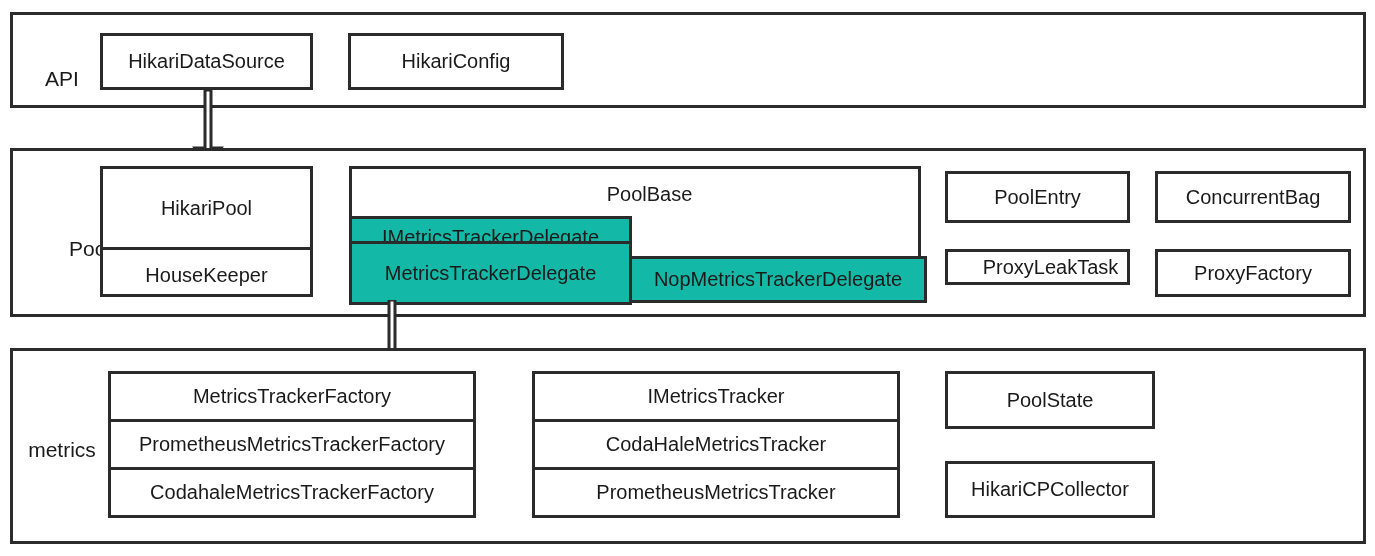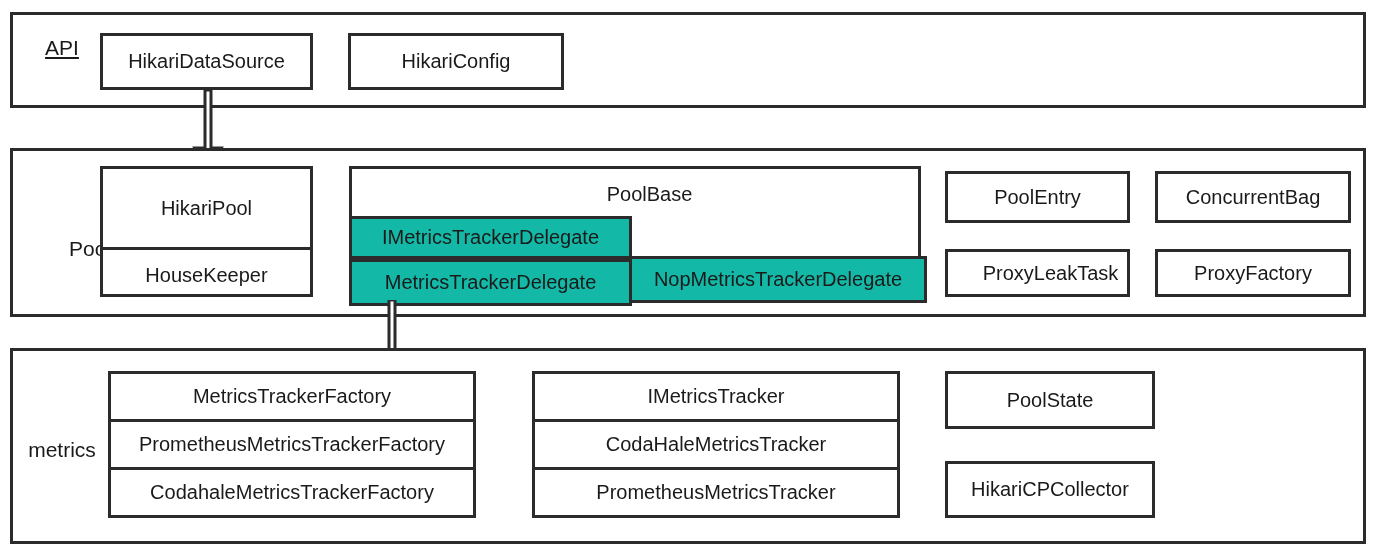--- a/index.html
+++ b/index.html
@@ -116,21 +116,21 @@
   .arrow svg {
     display: block;
   }
 </style>
 </head>
 <body>
 
 <div id="canvas">
 
   <div class="layer" style="left:10px; top:12px; width:1356px; height:96px;">
-    <div class="layer-label" style="top:21px;text-decoration:underline;">API</div>
+    <div class="layer-label" style="top:52px;">API</div>
   </div>
 
   <div class="box" style="left:100px; top:33px; width:213px; height:57px;">HikariDataSource</div>
 
   <div class="box" style="left:348px; top:33px; width:216px; height:57px;">HikariConfig</div>
 
   <div class="arrow" style="left:192px; top:90px; width:32px; height:80px;">
     <svg width="32" height="80" viewBox="0 0 32 80">
       <path d="M13 0 L13 58 L3 58 L16 76 L29 58 L19 58 L19 0 Z" fill="#ffffff" stroke="#2b2b2b" stroke-width="3" stroke-linejoin="miter"></path>
     </svg>
@@ -141,29 +141,29 @@
   </div>
 
   <div class="stack" style="left:100px; top:166px; width:213px; height:131px;">
     <div class="row" style="flex:0 0 78px;">HikariPool</div>
     <div class="row" style="flex:0 0 53px;">HouseKeeper</div>
   </div>
 
   <div class="poolbase" style="left:349px; top:166px; width:572px; height:131px;">
     <div class="poolbase-title">PoolBase</div>
     <div class="pb-cell" style="left:-3px; top:47px; width:283px; height:43px;">IMetricsTrackerDelegate</div>
-    <div class="pb-cell" style="left:-3px; top:90px; width:283px; height:47px;">MetricsTrackerDelegate</div>
+    <div class="pb-cell" style="left:-3px; top:72px; width:283px; height:64px;">MetricsTrackerDelegate</div>
     <div class="pb-cell" style="left:277px; top:87px; width:298px; height:47px;">NopMetricsTrackerDelegate</div>
   </div>
 
   <div class="box" style="left:945px; top:171px; width:185px; height:52px;">PoolEntry</div>
 
   <div class="box" style="left:1155px; top:171px; width:196px; height:52px;">ConcurrentBag</div>
 
-  <div class="box" style="left:945px; top:249px; width:185px; height:48px;padding-left:26px;">ProxyLeakTask</div>
+  <div class="box" style="left:945px; top:249px; width:185px; height:36px;padding-left:26px;">ProxyLeakTask</div>
 
   <div class="box" style="left:1155px; top:249px; width:196px; height:48px;">ProxyFactory</div>
 
   <div class="arrow" style="left:376px; top:300px; width:32px; height:72px;">
     <svg width="32" height="72" viewBox="0 0 32 72">
       <path d="M13 0 L13 50 L3 50 L16 68 L29 50 L19 50 L19 0 Z" fill="#ffffff" stroke="#2b2b2b" stroke-width="3" stroke-linejoin="miter"></path>
     </svg>
   </div>
 
   <div class="layer" style="left:10px; top:348px; width:1356px; height:196px;">

